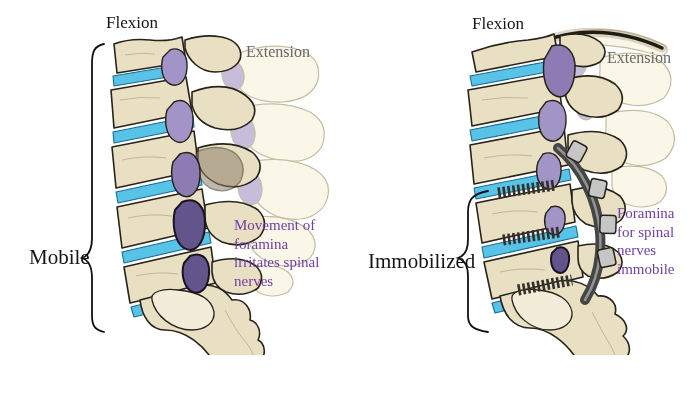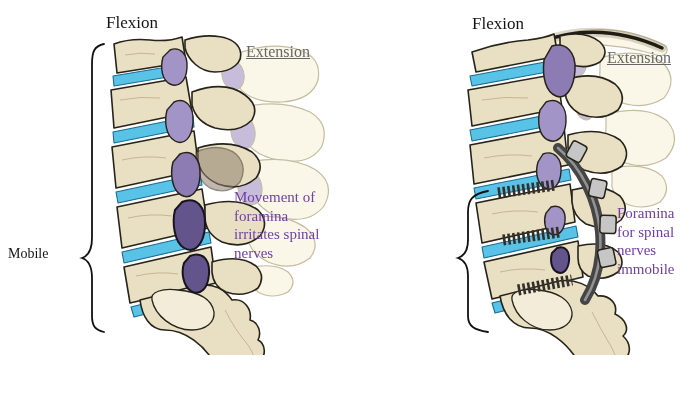--- a/index.html
+++ b/index.html
@@ -1,21 +1,21 @@
 <!DOCTYPE html>
 <html style="--background: #ffffff; --bone: #e9dfc2; --bone-light: #f2ecd8; --bone-shade: #b7a885; --ghost: #faf7e8; --ghost-line: #c4bda0; --ghost-foramen: #c7bddb; --outline: #26231a; --disc: #58c3e7; --disc-dark: #1a6c92; --foramen-light: #a294c6; --foramen-mid: #8d7cb4; --foramen-dark: #64548c; --annotation: #7140a4; --ext-gray: #666666; --metal: #454545; --metal-light: #9a9a9a; --screwhead: #c6c6c6; --thread: #33302a; --brown-overlap: #8f7f6b;"><head>
 <meta charset="utf-8">
 <style>
   html,body{margin:0;padding:0;background:#fff;}
   .stage{position:relative;width:700px;height:355px;background:var(--background,#fff);overflow:hidden;
          font-family:"Liberation Serif","DejaVu Serif",serif;}
   .stage svg{position:absolute;left:0;top:0;}
   .lbl{position:absolute;color:#141414;font-size:17px;line-height:1.1;white-space:pre;}
-  .lbl.ext{color:var(--ext-gray,#666);font-size:16px;text-decoration:underline;}
-  .lbl.brace-label{font-size:14px;}
+  .lbl.ext{color:var(--ext-gray,#666);font-size:16px;}
+  .lbl.brace-label{font-size:21px;margin-left:21px;}
   .ann{position:absolute;color:var(--annotation,#7140a4);font-size:15px;line-height:1.24;white-space:pre-line;}
   
   .bone{fill:var(--bone,#e9dfc2);stroke:var(--outline,#26231a);stroke-width:1.6;stroke-linejoin:round;}
   .bone-lt{fill:var(--bone-light,#f2ecd8);stroke:var(--outline,#26231a);stroke-width:1.3;stroke-linejoin:round;}
   .ghost{fill:var(--ghost,#faf7e8);stroke:var(--ghost-line,#c4bda0);stroke-width:1.2;stroke-linejoin:round;}
   .gf{fill:var(--ghost-foramen,#c7bddb);stroke:var(--ghost-line,#b0a8c2);stroke-width:1;}
   .disc{fill:var(--disc,#58c3e7);stroke:var(--disc-dark,#1a6c92);stroke-width:1.1;stroke-linejoin:round;}
   .fl{fill:var(--foramen-light,#a294c6);stroke:var(--outline,#26231a);stroke-width:1.4;}
   .fm{fill:var(--foramen-mid,#8d7cb4);stroke:var(--outline,#26231a);stroke-width:1.5;}
   .fd{fill:var(--foramen-dark,#64548c);stroke:#17141f;stroke-width:2;}
@@ -170,25 +170,26 @@
         <path class="tex" d="M592,312 Q602,332 612,348 Q618,358 618,370"></path>
       </g>
 
       <path class="brace" d="M488,191 C472,194 468,200 468,212 L468,240 C468,251 464,256 458,258 C464,260 468,265 468,276 L468,316 C468,326 474,330 488,332"></path>
     </g>
   </svg>
 
   <div class="lbl" style="left:106px;top:14px;">Flexion</div>
   <div class="lbl ext" style="left:246px;top:43px;">Extension</div>
   <div class="lbl brace-label" style="left:8px;top:246px;">Mobile</div>
-  <div class="ann" style="left:234px;top:188px;width:110px;">Movement of
+  <div class="ann" style="left:234px;top:216px;width:110px;">Movement of
 foramina
 irritates spinal
 nerves</div>
 
   <div class="lbl" style="left:472px;top:15px;">Flexion</div>
   <div class="lbl ext" style="left:607px;top:49px;">Extension</div>
+  <div class="lbl brace-label" style="left:347px;top:250px;">Immobilized</div>
   <div class="ann" style="left:617px;top:204px;width:90px;">Foramina
 for spinal
 nerves
 immobile</div>
 
 </div>
 
 </body></html>

